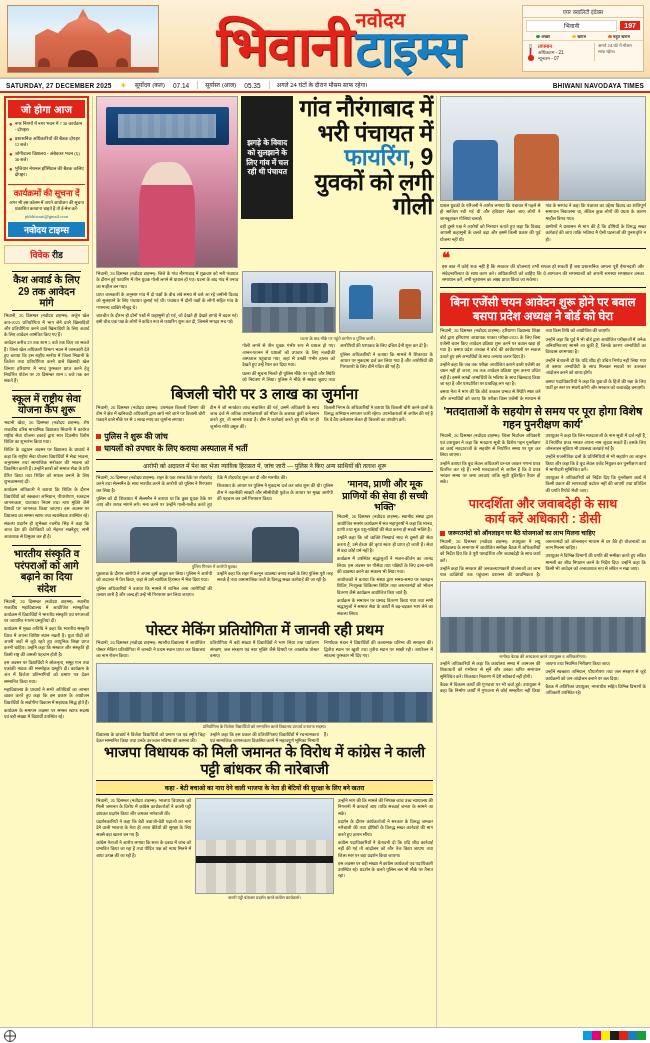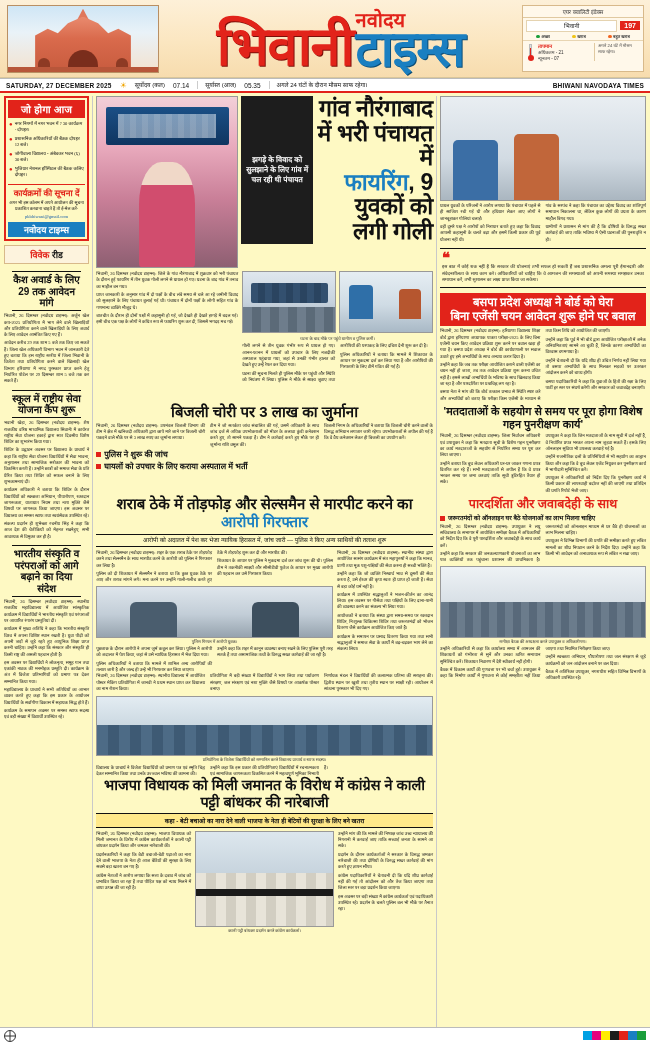--- a/index.html
+++ b/index.html
@@ -127,21 +127,21 @@
     font-family:"Liberation Sans",sans-serif; font-weight:bold; font-size:10px;
     line-height:1.18; color:#111; text-align:center; padding:2px 0 1px;
     border-top:1px solid #111; border-bottom:1px solid #111; margin:3px 8px 2px;
   }
   .hl-plain {
     font-family:"Liberation Sans",sans-serif; font-weight:bold; font-size:9.5px;
     line-height:1.2; color:#111; text-align:center; margin:3px 0 2px;
   }
   .hl-med {
     font-family:"Liberation Sans",sans-serif; font-weight:bold; font-size:15px;
-    line-height:1.16; color:#111; text-align:center; margin:20px 0 2px;
+    line-height:1.16; color:#111; text-align:center; margin:2px 0 2px;
   }
   .hl-med .blue { color:#1a7fc1; }
   .hl-lede {
     font-family:"Liberation Sans",sans-serif; font-weight:bold; font-size:14.5px;
     line-height:1.16; color:#111; text-align:center;
   }
   .hl-red-box {
     background:#e2231a; color:#fff; font-family:"Liberation Sans",sans-serif;
     font-weight:bold; font-size:11.5px; line-height:1.2; text-align:center;
     padding:3px 4px; margin:2px 0;
@@ -163,21 +163,21 @@
     background:#ffe98a; font-family:"Liberation Sans",sans-serif; font-weight:bold;
     font-size:6.2px; text-align:center; color:#111; padding:2px 3px; margin:2px 0 3px;
     border-top:1px solid #111; border-bottom:1px solid #111;
   }
 
   
   .lead-row { display:flex; gap:3px; align-items:stretch; margin-bottom:3px; }
   .kicker-box {
     background:#1d1d1d; color:#fff; font-family:"Liberation Sans",sans-serif;
     font-weight:bold; font-size:7.5px; line-height:1.28; text-align:center;
-    padding:7px 4px; width:72px; display:flex; align-items:center; justify-content:center;
+    padding:7px 4px; width:52px; display:flex; align-items:center; justify-content:center;
   }
   .lead-hl {
     flex:1; font-family:"Liberation Sans",sans-serif; font-weight:bold;
     font-size:23px; line-height:1.07; color:#111; text-align:right; letter-spacing:-0.3px;
   }
   .lead-hl .blue { color:#1a7fc1; }
 
   
   .cols2 { column-count:2; column-gap:5px; }
   .cols3 { column-count:3; column-gap:5px; }
@@ -439,50 +439,49 @@
         <li>
             <i class="sq-red"></i>
             <span>पुलिस ने शुरू की जांच</span>
           </li>
         <li>
             <i class="sq-red"></i>
             <span>घायलों को उपचार के लिए कराया अस्पताल में भर्ती</span>
           </li>
       </ul>
 
-      <div class="hl-med">
-        <span>शराब ठेके में तोड़फोड़ और सेल्समैन से मारपीट करने का </span><span class="blue">आरोपी गिरफ्तार</span>
-      </div>
       <div class="subdeck">आरोपी को अदालत में पेश कर भेजा न्यायिक हिरासत में, जांच जारी — पुलिस ने किए अन्य साथियों की तलाश शुरू</div>
       <div style="display:flex; gap:4px;">
         <div style="flex:1;">
           <div class="body-txt cols2">
             <p>भिवानी, 26 दिसम्बर (नवोदय टाइम्स): शहर के एक शराब ठेके पर तोड़फोड़ करने तथा सेल्समैन के साथ मारपीट करने के आरोपी को पुलिस ने गिरफ्तार कर लिया है।</p>
             <p>पुलिस को दी शिकायत में सेल्समैन ने बताया था कि कुछ युवक ठेके पर आए और शराब मांगने लगे। मना करने पर उन्होंने गाली-गलौच करते हुए ठेके में तोड़फोड़ शुरू कर दी और मारपीट की।</p>
             <p>शिकायत के आधार पर पुलिस ने मुकदमा दर्ज कर जांच शुरू की थी। पुलिस टीम ने तकनीकी साक्ष्यों और सीसीटीवी फुटेज के आधार पर मुख्य आरोपी की पहचान कर उसे गिरफ्तार किया।</p>
           </div>
           <div class="photo ph-police" style="height:52px;margin-top:2px;"></div>
           <div class="cap">पुलिस गिरफ्त में आरोपी युवक।</div>
           <div class="body-txt cols2">
             <p>पूछताछ के दौरान आरोपी ने अपना जुर्म कबूल कर लिया। पुलिस ने आरोपी को अदालत में पेश किया, जहां से उसे न्यायिक हिरासत में भेज दिया गया।</p>
             <p>पुलिस अधिकारियों ने बताया कि मामले में शामिल अन्य आरोपियों की तलाश जारी है और जल्द ही उन्हें भी गिरफ्तार कर लिया जाएगा।</p>
             <p>उन्होंने कहा कि शहर में कानून व्यवस्था बनाए रखने के लिए पुलिस पूरी तरह सतर्क है तथा असामाजिक तत्वों के विरुद्ध सख्त कार्रवाई की जा रही है।</p>
           </div>
         </div>
         <div style="width:96px;">
+          <div class="hl-plain">'मानव, प्राणी और मूक प्राणियों की सेवा ही सच्ची भक्ति'</div>
           <div class="body-txt">
             <p>भिवानी, 26 दिसम्बर (नवोदय टाइम्स): स्थानीय संस्था द्वारा आयोजित सत्संग कार्यक्रम में संत महापुरुषों ने कहा कि मानव, प्राणी तथा मूक पशु-पक्षियों की सेवा करना ही सच्ची भक्ति है।</p>
             <p>उन्होंने कहा कि जो व्यक्ति निस्वार्थ भाव से दूसरों की सेवा करता है, उसे ईश्वर की कृपा स्वतः ही प्राप्त हो जाती है। सेवा से बड़ा कोई धर्म नहीं है।</p>
             <p>कार्यक्रम में उपस्थित श्रद्धालुओं ने भजन-कीर्तन का आनंद लिया। इस अवसर पर गौसेवा तथा पक्षियों के लिए दाना-पानी की व्यवस्था करने का संकल्प भी लिया गया।</p>
             <p>आयोजकों ने बताया कि संस्था द्वारा समय-समय पर रक्तदान शिविर, निःशुल्क चिकित्सा शिविर तथा जरूरतमंदों को भोजन वितरण जैसे कार्यक्रम आयोजित किए जाते हैं।</p>
             <p>कार्यक्रम के समापन पर प्रसाद वितरण किया गया तथा सभी श्रद्धालुओं ने समाज सेवा के कार्यों में बढ़-चढ़कर भाग लेने का संकल्प लिया।</p>
           </div>
         </div>
       </div>
 
+      <div class="hl-med">पोस्टर मेकिंग प्रतियोगिता में जानवी रही प्रथम</div>
       <div class="body-txt cols3">
         <p>भिवानी, 26 दिसम्बर (नवोदय टाइम्स): स्थानीय विद्यालय में आयोजित पोस्टर मेकिंग प्रतियोगिता में जानवी ने प्रथम स्थान प्राप्त कर विद्यालय का नाम रोशन किया।</p>
         <p>प्रतियोगिता में बड़ी संख्या में विद्यार्थियों ने भाग लिया तथा पर्यावरण संरक्षण, जल संरक्षण एवं नशा मुक्ति जैसे विषयों पर आकर्षक पोस्टर बनाए।</p>
         <p>निर्णायक मंडल ने विद्यार्थियों की कलात्मक प्रतिभा की सराहना की। द्वितीय स्थान पर खुशी तथा तृतीय स्थान पर साक्षी रही। आयोजन में सांत्वना पुरस्कार भी दिए गए।</p>
       </div>
       <div class="photo ph-group" style="height:60px;margin-top:2px;"></div>
       <div class="cap">प्रतियोगिता के विजेता विद्यार्थियों को सम्मानित करते विद्यालय प्राचार्य व स्टाफ सदस्य।</div>
       <div class="body-txt cols3">
         <p>विद्यालय के प्राचार्य ने विजेता विद्यार्थियों को प्रमाण पत्र एवं स्मृति चिह्न देकर सम्मानित किया तथा उनके उज्ज्वल भविष्य की कामना की।</p>
         <p>उन्होंने कहा कि इस प्रकार की प्रतियोगिताएं विद्यार्थियों में रचनात्मकता एवं सामाजिक जागरूकता विकसित करने में महत्वपूर्ण भूमिका निभाती हैं।</p>
@@ -526,22 +525,22 @@
         <p>गांव के सरपंच ने कहा कि पंचायत का उद्देश्य विवाद का शांतिपूर्ण समाधान निकालना था, लेकिन कुछ लोगों की उग्रता के कारण माहौल बिगड़ गया।</p>
         <p>ग्रामीणों ने प्रशासन से मांग की है कि दोषियों के विरुद्ध सख्त कार्रवाई की जाए ताकि भविष्य में ऐसी घटनाओं की पुनरावृत्ति न हो।</p>
       </div>
 
       <div class="pullquote">
         <div class="pq-mark">❝</div>
         <div class="pq-txt">इस बात में कोई शक नहीं है कि सरकार की योजनाएं तभी सफल हो सकती हैं जब प्रशासनिक अमला पूरी ईमानदारी और संवेदनशीलता के साथ काम करे। अधिकारियों को चाहिए कि वे आमजन की समस्याओं को अपनी समस्या समझकर उनका समाधान करें, तभी सुशासन का लक्ष्य प्राप्त किया जा सकेगा।</div>
       </div>
 
       <div class="hl-red-box">
+        <div>बिना एजेंसी चयन आवेदन शुरू होने पर बवाल</div>
         <div>बसपा प्रदेश अध्यक्ष ने बोर्ड को घेरा</div>
-        <div>बिना एजेंसी चयन आवेदन शुरू होने पर बवाल</div>
       </div>
       <div class="body-txt cols2">
         <p>भिवानी, 26 दिसम्बर (नवोदय टाइम्स): हरियाणा विद्यालय शिक्षा बोर्ड द्वारा हरियाणा अध्यापक पात्रता परीक्षा-2025 के लिए बिना एजेंसी चयन किए आवेदन प्रक्रिया शुरू करने पर बवाल खड़ा हो गया है। बसपा प्रदेश अध्यक्ष ने बोर्ड की कार्यप्रणाली पर सवाल उठाते हुए इसे अभ्यर्थियों के साथ अन्याय करार दिया है।</p>
         <p>उन्होंने कहा कि जब तक परीक्षा आयोजित कराने वाली एजेंसी का चयन नहीं हो जाता, तब तक आवेदन प्रक्रिया शुरू करना उचित नहीं है। इससे लाखों अभ्यर्थियों के भविष्य के साथ खिलवाड़ किया जा रहा है और पारदर्शिता पर प्रश्नचिह्न लग रहा है।</p>
         <p>बसपा नेता ने मांग की कि बोर्ड तत्काल प्रभाव से स्थिति स्पष्ट करे और अभ्यर्थियों को बताए कि परीक्षा किस एजेंसी के माध्यम से तथा किस तिथि को आयोजित की जाएगी।</p>
         <p>उन्होंने कहा कि पूर्व में भी बोर्ड द्वारा आयोजित परीक्षाओं में अनेक अनियमितताएं सामने आ चुकी हैं, जिनके कारण अभ्यर्थियों का विश्वास डगमगाया है।</p>
         <p>उन्होंने चेतावनी दी कि यदि शीघ्र ही उचित निर्णय नहीं लिया गया तो बसपा अभ्यर्थियों के साथ मिलकर सड़कों पर उतरकर आंदोलन करने को बाध्य होगी।</p>
         <p>बसपा पदाधिकारियों ने कहा कि युवाओं के हितों की रक्षा के लिए पार्टी हर स्तर पर संघर्ष करेगी और सरकार को जवाबदेह बनाएगी।</p>
       </div>
 
@@ -549,20 +548,21 @@
       <div class="body-txt cols2">
         <p>भिवानी, 26 दिसम्बर (नवोदय टाइम्स): जिला निर्वाचन अधिकारी एवं उपायुक्त ने कहा कि मतदाता सूची के विशेष गहन पुनरीक्षण का कार्य मतदाताओं के सहयोग से निर्धारित समय पर पूरा कर लिया जाएगा।</p>
         <p>उन्होंने बताया कि बूथ लेवल अधिकारी घर-घर जाकर गणना प्रपत्र वितरित कर रहे हैं। सभी मतदाताओं से अपील है कि वे प्रपत्र भरकर समय पर जमा करवाएं ताकि सूची त्रुटिरहित तैयार हो सके।</p>
         <p>उपायुक्त ने कहा कि जिन मतदाताओं के नाम सूची में दर्ज नहीं हैं, वे निर्धारित प्रपत्र भरकर अपना नाम जुड़वा सकते हैं। इसके लिए ऑनलाइन सुविधा भी उपलब्ध करवाई गई है।</p>
         <p>उन्होंने राजनीतिक दलों के प्रतिनिधियों से भी सहयोग का आह्वान किया और कहा कि वे बूथ लेवल एजेंट नियुक्त कर पुनरीक्षण कार्य में भागीदारी सुनिश्चित करें।</p>
         <p>उपायुक्त ने अधिकारियों को निर्देश दिए कि पुनरीक्षण कार्य में किसी प्रकार की लापरवाही बर्दाश्त नहीं की जाएगी तथा प्रतिदिन की प्रगति रिपोर्ट भेजी जाए।</p>
       </div>
 
       <div class="hl-red-text">
         <div>पारदर्शिता और जवाबदेही के साथ</div>
+        <div>कार्य करें अधिकारी : डीसी</div>
       </div>
       <div style="display:flex;align-items:flex-start;gap:3px;margin-bottom:2px;">
         <i class="sq-red" style="margin-top:2px;"></i>
         <div style="font-family:'Liberation Sans',sans-serif;font-weight:bold;font-size:6.2px;line-height:1.25;color:#111;">जरूरतमंदों को ऑनलाइन घर बैठे योजनाओं का लाभ मिलना चाहिए</div>
       </div>
       <div class="body-txt cols2">
         <p>भिवानी, 26 दिसम्बर (नवोदय टाइम्स): उपायुक्त ने लघु सचिवालय के सभागार में आयोजित समीक्षा बैठक में अधिकारियों को निर्देश दिए कि वे पूरी पारदर्शिता और जवाबदेही के साथ कार्य करें।</p>
         <p>उन्होंने कहा कि सरकार की जनकल्याणकारी योजनाओं का लाभ पात्र व्यक्तियों तक पहुंचाना प्रशासन की प्राथमिकता है। जरूरतमंदों को ऑनलाइन माध्यम से घर बैठे ही योजनाओं का लाभ मिलना चाहिए।</p>
         <p>उपायुक्त ने विभिन्न विभागों की प्रगति की समीक्षा करते हुए लंबित मामलों का शीघ्र निपटान करने के निर्देश दिए। उन्होंने कहा कि किसी भी आवेदन को अनावश्यक रूप से लंबित न रखा जाए।</p>
       </div>

